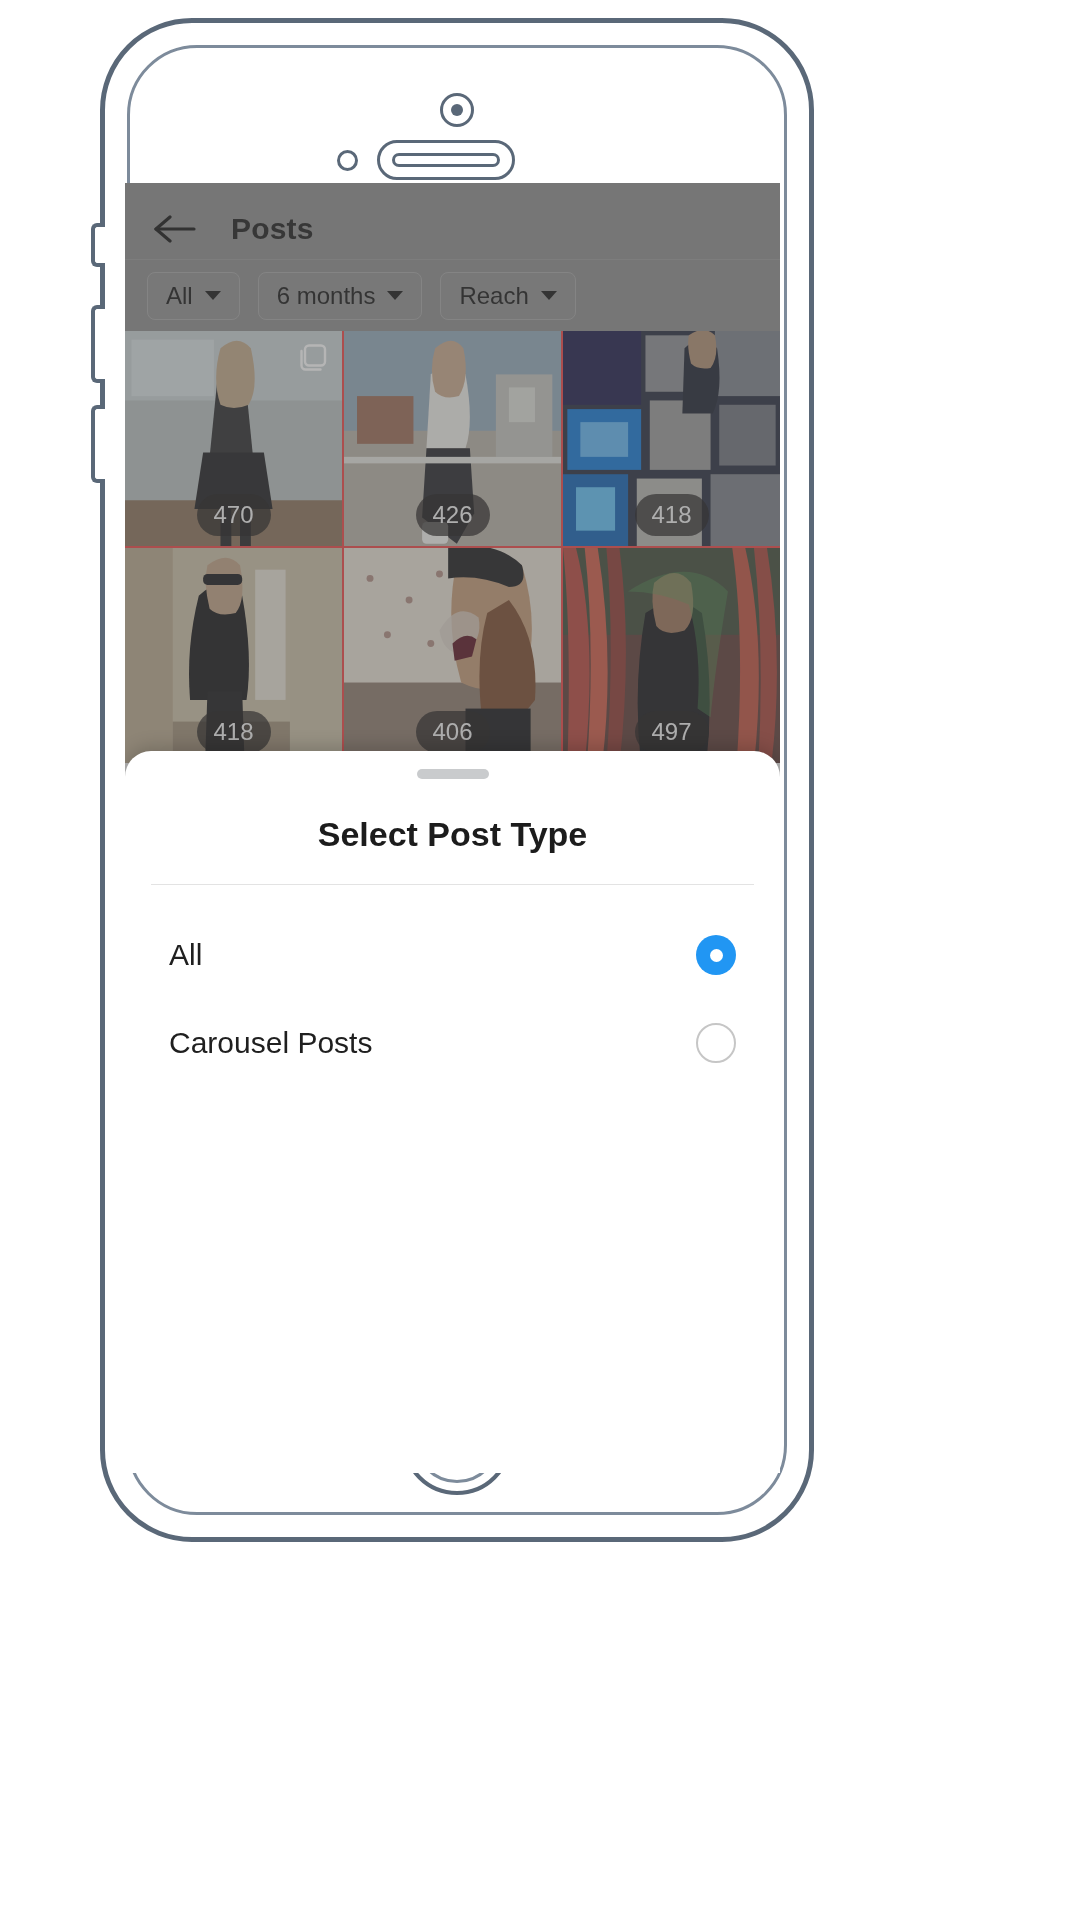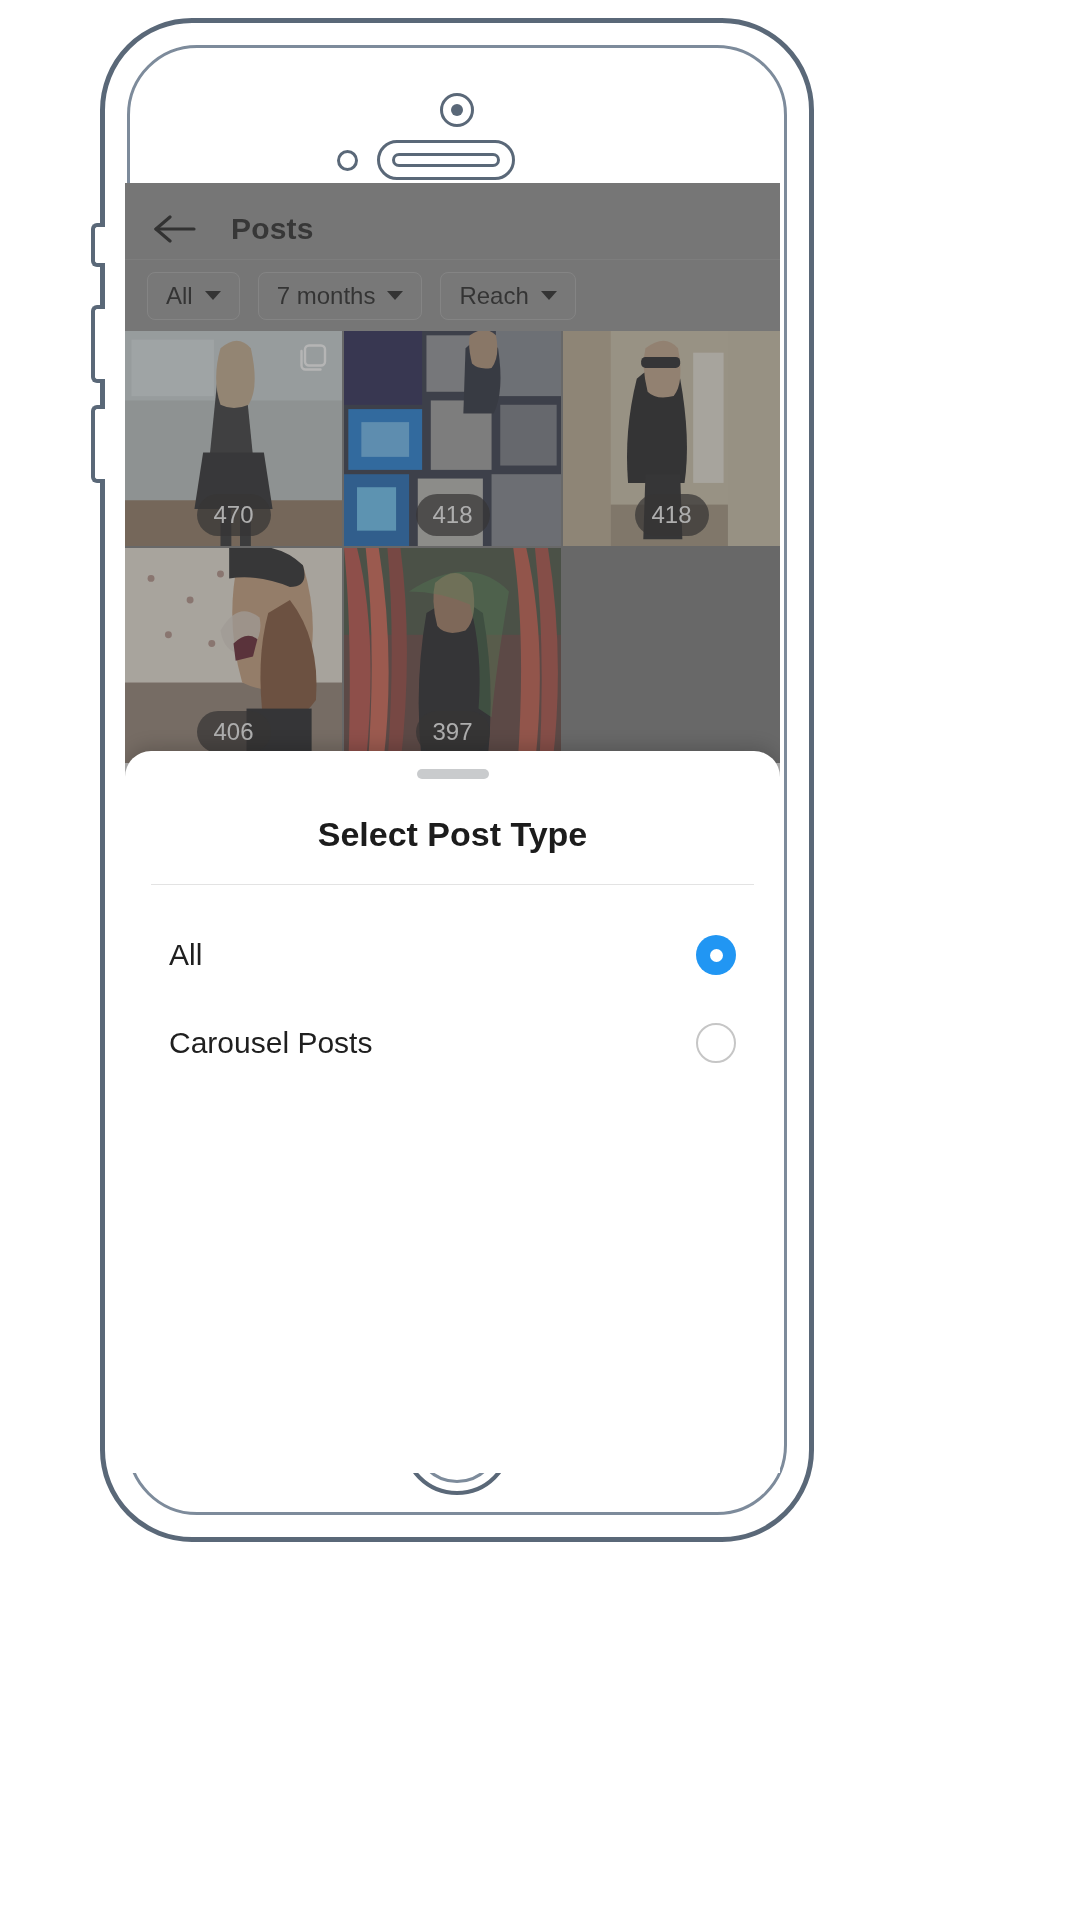--- a/index.html
+++ b/index.html
@@ -126,21 +126,21 @@
     border-right:8px solid transparent;border-top:9px solid #141414;
     display:inline-block;
   }
 
   
   .grid{
     display:grid;
     grid-template-columns:repeat(3,1fr);
     grid-auto-rows:215px;
     gap:2px;
-    background:#737373;
+    background:#ef4444;
   }
   .cell{position:relative;overflow:hidden;}
   .cell .art{position:absolute;inset:0;}
   .badge{
     position:absolute;
     left:50%;bottom:10px;transform:translateX(-50%);
     min-width:74px;height:42px;
     background:rgba(25,22,22,.72);
     border-radius:21px;
     color:#f2f2f2;font-size:24px;
@@ -239,21 +239,21 @@
       </div>
       <div class="appbar-title">Posts</div>
     </div>
 
     <div class="filters">
       <div class="chip">
         <span>All</span>
         <span class="caret"></span>
       </div>
       <div class="chip">
-        <span>7 months</span>
+        <span>6 months</span>
         <span class="caret"></span>
       </div>
       <div class="chip">
         <span>Reach</span>
         <span class="caret"></span>
       </div>
     </div>
 
     <div class="grid">
 
@@ -271,20 +271,36 @@
         </svg>
         <div class="carousel-icon">
           <svg width="30" height="30" viewBox="0 0 30 30" aria-hidden="true">
             <rect x="7" y="2.5" width="20" height="20" rx="4" fill="none" stroke="#ffffff" stroke-width="2.4"></rect>
             <path d="M22.5 26.5 H7.5 a4 4 0 0 1 -4 -4 V8" fill="none" stroke="#ffffff" stroke-width="2.4" stroke-linecap="round"></path>
           </svg>
         </div>
         <div class="badge">470</div>
       </div>
 
+      <div class="cell">
+        <svg class="art" viewBox="0 0 100 100" preserveAspectRatio="xMidYMid slice" aria-hidden="true">
+          <rect width="100" height="100" fill="#9fb0bd"></rect>
+          <rect y="0" width="100" height="46" fill="#93a9bb"></rect>
+          <rect y="46" width="100" height="54" fill="#b7b1a6"></rect>
+          <rect x="6" y="30" width="26" height="22" fill="#9b6a55"></rect>
+          <rect x="70" y="20" width="26" height="38" fill="#c3c3bd"></rect>
+          <rect x="76" y="26" width="12" height="16" fill="#ddded8"></rect>
+          <path d="M40 20 q8 -9 16 0 q4 22 0 34 l-18 0 z" fill="#efeee9"></path>
+          <path d="M38 54 l20 0 2 30 -8 14 -16 -12 z" fill="#25262b"></path>
+          <rect x="36" y="88" width="12" height="10" rx="2" fill="#f2f2ef"></rect>
+          <path d="M42 8 q8 -7 13 0 q3 14 -2 22 q-7 2 -11 -2 q-3 -10 0 -20z" fill="#c9a88a"></path>
+          <rect y="58" width="100" height="3" fill="#e4e3de"></rect>
+        </svg>
+        <div class="badge">426</div>
+      </div>
 
       <div class="cell">
         <svg class="art" viewBox="0 0 100 100" preserveAspectRatio="xMidYMid slice" aria-hidden="true">
           <rect width="100" height="100" fill="#262b3d"></rect>
           <rect x="0" y="0" width="36" height="34" fill="#1d1a4a"></rect>
           <rect x="38" y="2" width="30" height="26" fill="#8d8f94"></rect>
           <rect x="70" y="0" width="30" height="30" fill="#7d818b"></rect>
           <rect x="2" y="36" width="34" height="28" fill="#1177d6"></rect>
           <rect x="8" y="42" width="22" height="16" fill="#62b6f5"></rect>
           <rect x="40" y="32" width="28" height="32" fill="#9a9a9a"></rect>
@@ -340,21 +356,21 @@
           <rect x="0" y="0" width="100" height="40" fill="#3f4a38"></rect>
           <path d="M6 0 q10 40 4 100 l-8 0 q2 -60 -2 -100z" fill="#b9453c"></path>
           <path d="M16 0 q8 50 2 100 l-7 0 q4 -54 -1 -100z" fill="#cf5a46"></path>
           <path d="M26 0 q6 46 0 100 l-6 0 q4 -56 0 -100z" fill="#8e3a32"></path>
           <path d="M84 0 q10 44 4 100 l-8 0 q4 -58 -2 -100z" fill="#c0503f"></path>
           <path d="M94 0 q8 50 2 100 l-6 0 q3 -54 -2 -100z" fill="#a8443a"></path>
           <path d="M38 30 q14 -10 26 0 q6 34 2 70 l-30 0 q-4 -36 2 -70z" fill="#16161a"></path>
           <path d="M42 16 q10 -9 17 0 q3 16 -3 22 q-9 3 -13 -2 q-3 -12 -1 -20z" fill="#9c7458"></path>
           <path d="M30 20 q28 -18 46 0 q-6 36 -8 58 l-6 -4 q2 -26 -4 -48 q-14 -6 -28 -6z" fill="#4c9e52" opacity=".35"></path>
         </svg>
-        <div class="badge">397</div>
+        <div class="badge">497</div>
       </div>
 
     </div>
 
     <div class="veil"></div>
   </div>
 
   <div class="sheet">
     <div class="drag-handle"></div>
 

